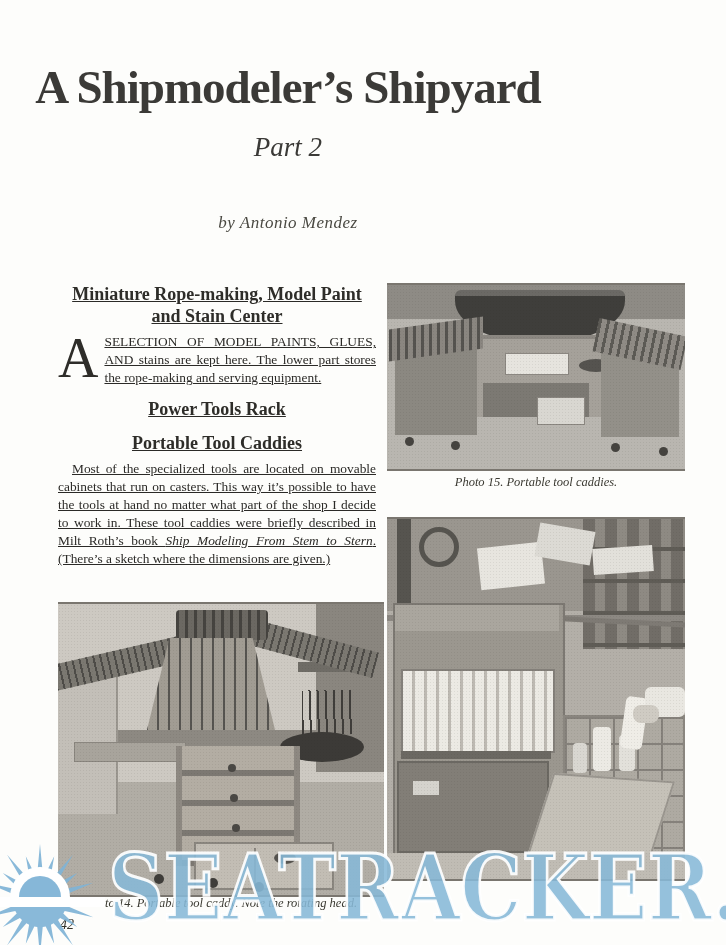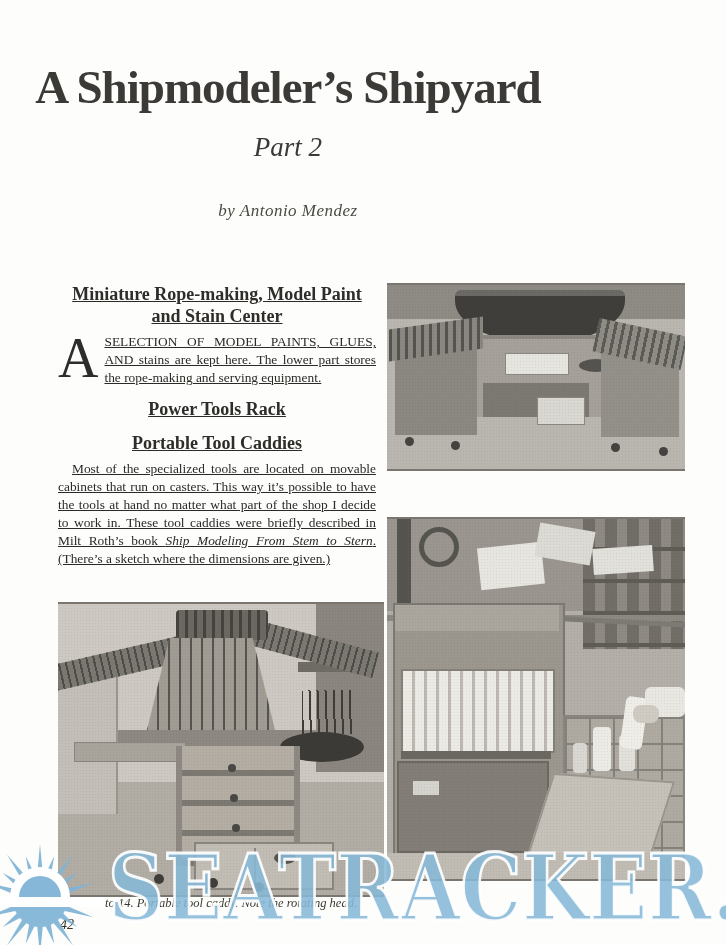--- a/index.html
+++ b/index.html
@@ -3,21 +3,21 @@
 <meta charset="utf-8">
 <style>
   html,body{margin:0;padding:0;background:#ffffff;}
   .page{position:relative;width:726px;height:945px;background:#fdfdfb;overflow:hidden;
         font-family:"Liberation Serif",serif;color:#2b2a27;}
 
   
   .header{position:absolute;left:0;top:62px;width:576px;text-align:center;}
   .title{font-size:47px;font-weight:700;color:#3b3a37;letter-spacing:-1px;margin:0;line-height:1.1;}
   .part{font-size:27px;font-style:italic;color:#3b3a37;margin-top:18px;}
-  .byline{font-size:17px;font-style:italic;color:#4a4942;margin-top:38px;letter-spacing:.5px;}
+  .byline{font-size:17px;font-style:italic;color:#4a4942;margin-top:50px;letter-spacing:.5px;}
 
   
   .left-col{position:absolute;left:58px;top:284px;width:318px;text-decoration:underline;}
   .sec-heading{font-size:18px;font-weight:700;text-align:center;color:#2e2d29;margin:12px 0 6px 0;line-height:1.2;}
   .sec-heading.first{margin-top:0;}
   .body-p{font-size:13.4px;line-height:1.34;text-align:justify;margin:0 0 4px 0;}
   .body-p.indent{text-indent:14px;}
   .dropcap{float:left;font-size:56px;line-height:44px;font-weight:400;color:#2e2d29;
            margin:3px 6px 0 0;}
   .book-title{font-style:italic;}
@@ -74,20 +74,21 @@
     <div class="sh" style="left:150px;top:112px;width:46px;height:26px;background:#d9d7d1;border:1px solid #8b8781;"></div>
     <div class="sh" style="left:8px;top:44px;width:82px;height:106px;background:#8b8881;"></div>
     <div class="sh" style="left:2px;top:38px;width:94px;height:32px;background:repeating-linear-gradient(90deg,#55534f 0 3px,#8a8680 3px 8px);transform:skewY(-8deg);"></div>
     <div class="sh" style="left:214px;top:50px;width:78px;height:102px;background:#939089;"></div>
     <div class="sh" style="left:208px;top:42px;width:90px;height:34px;background:repeating-linear-gradient(90deg,#5c5a55 0 3px,#8f8b85 3px 8px);transform:rotate(12deg);"></div>
     <div class="sh" style="left:18px;top:152px;width:9px;height:9px;background:#45433f;border-radius:50%;"></div>
     <div class="sh" style="left:64px;top:156px;width:9px;height:9px;background:#45433f;border-radius:50%;"></div>
     <div class="sh" style="left:224px;top:158px;width:9px;height:9px;background:#45433f;border-radius:50%;"></div>
     <div class="sh" style="left:272px;top:162px;width:9px;height:9px;background:#45433f;border-radius:50%;"></div>
   </div>
+  <div class="caption center" style="left:387px;top:473px;width:298px;">Photo 15. Portable tool caddies.</div>
 
   <div class="photo" style="left:58px;top:602px;width:326px;height:291px;background:#cdc9c2;">
     <div class="sh" style="left:258px;top:0;width:68px;height:168px;background:#8a867f;"></div>
     <div class="sh" style="left:240px;top:58px;width:60px;height:10px;background:#6f6c66;"></div>
     <div class="sh" style="left:0;top:178px;width:326px;height:113px;background:#b1ada5;"></div>
     <div class="sh" style="left:0;top:60px;width:58px;height:150px;background:#c3bfb8;border-right:2px solid #9a968f;"></div>
     <div class="sh" style="left:-6px;top:44px;width:152px;height:26px;background:#7b7871 repeating-linear-gradient(90deg,#4e4c48 0 2px,transparent 2px 7px);transform:rotate(-13deg);"></div>
     <div class="sh" style="left:178px;top:30px;width:142px;height:26px;background:#7b7871 repeating-linear-gradient(90deg,#4e4c48 0 2px,transparent 2px 7px);transform:rotate(15deg);"></div>
     <div class="sh" style="left:118px;top:6px;width:92px;height:30px;background:#6b6862 repeating-linear-gradient(90deg,#45433f 0 3px,transparent 3px 9px);border-radius:4px;"></div>
     <div class="sh" style="left:88px;top:34px;width:130px;height:96px;background:#a19c93 repeating-linear-gradient(90deg,#565450 0 2px,transparent 2px 11px);clip-path:polygon(18% 0,82% 0,100% 100%,0 100%);"></div>

